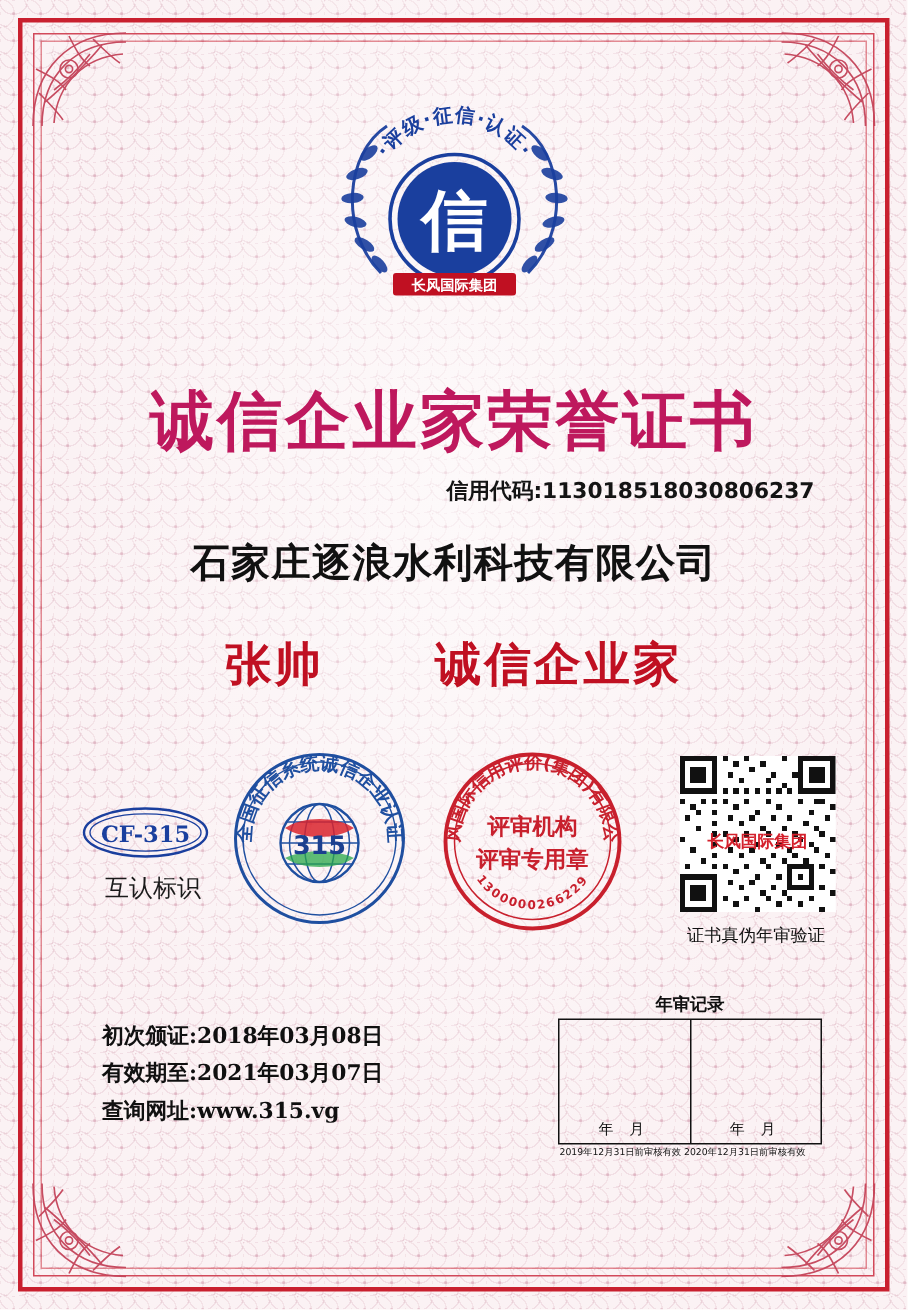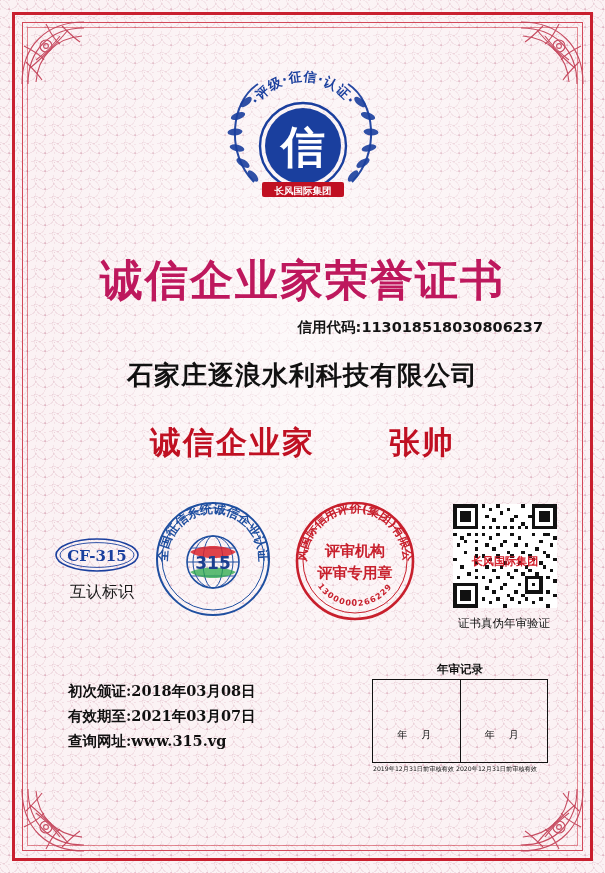--- a/index.html
+++ b/index.html
@@ -231,23 +231,23 @@
     display: flex;
   }
   .review-cell {
     flex: 1 1 50%;
     position: relative;
   }
   .review-cell + .review-cell { border-left: 1px solid #111111; }
   .review-cell .ym {
     position: absolute;
     left: 0; right: 0;
-    bottom: 20px;
-    text-align: center;
-    font-family: Liberation Mono, monospace;
+    bottom: 2px;
+    text-align: center;
+    font-family: Liberation Serif, serif;
     font-size: 10px;
     color: #111111;
     letter-spacing: 4px;
   }
   .review-foot {
     display: flex;
     width: 166px;
   }
   .review-foot span {
     flex: 1 1 50%;
@@ -370,22 +370,22 @@
     <text x="95" y="135.5" text-anchor="middle" font-family="DejaVu Sans, sans-serif" font-size="9.5" font-weight="bold" fill="#ffffff">长风国际集团</text>
   </svg>
 
   <div class="main-title">诚信企业家荣誉证书</div>
 
   <div class="credit-code">信用代码:113018518030806237</div>
 
   <div class="company">石家庄逐浪水利科技有限公司</div>
 
   <div class="holder-row">
+    <span>张帅</span>
     <span>诚信企业家</span>
-    <span>张帅</span>
   </div>
 
   <div class="badges">
 
     <svg class="badge-cf" viewBox="0 0 86 42">
       <ellipse cx="43" cy="21" rx="41" ry="16" fill="none" stroke="#1a3f9e" stroke-width="1.6"></ellipse>
       <ellipse cx="43" cy="21" rx="37" ry="12.4" fill="none" stroke="#1a3f9e" stroke-width="0.9"></ellipse>
       <text x="43" y="27" text-anchor="middle" font-family="DejaVu Serif, serif" font-size="15" font-weight="bold" fill="#1a3f9e">CF-315</text>
     </svg>
     <div class="badge-cf-label">互认标识</div>

